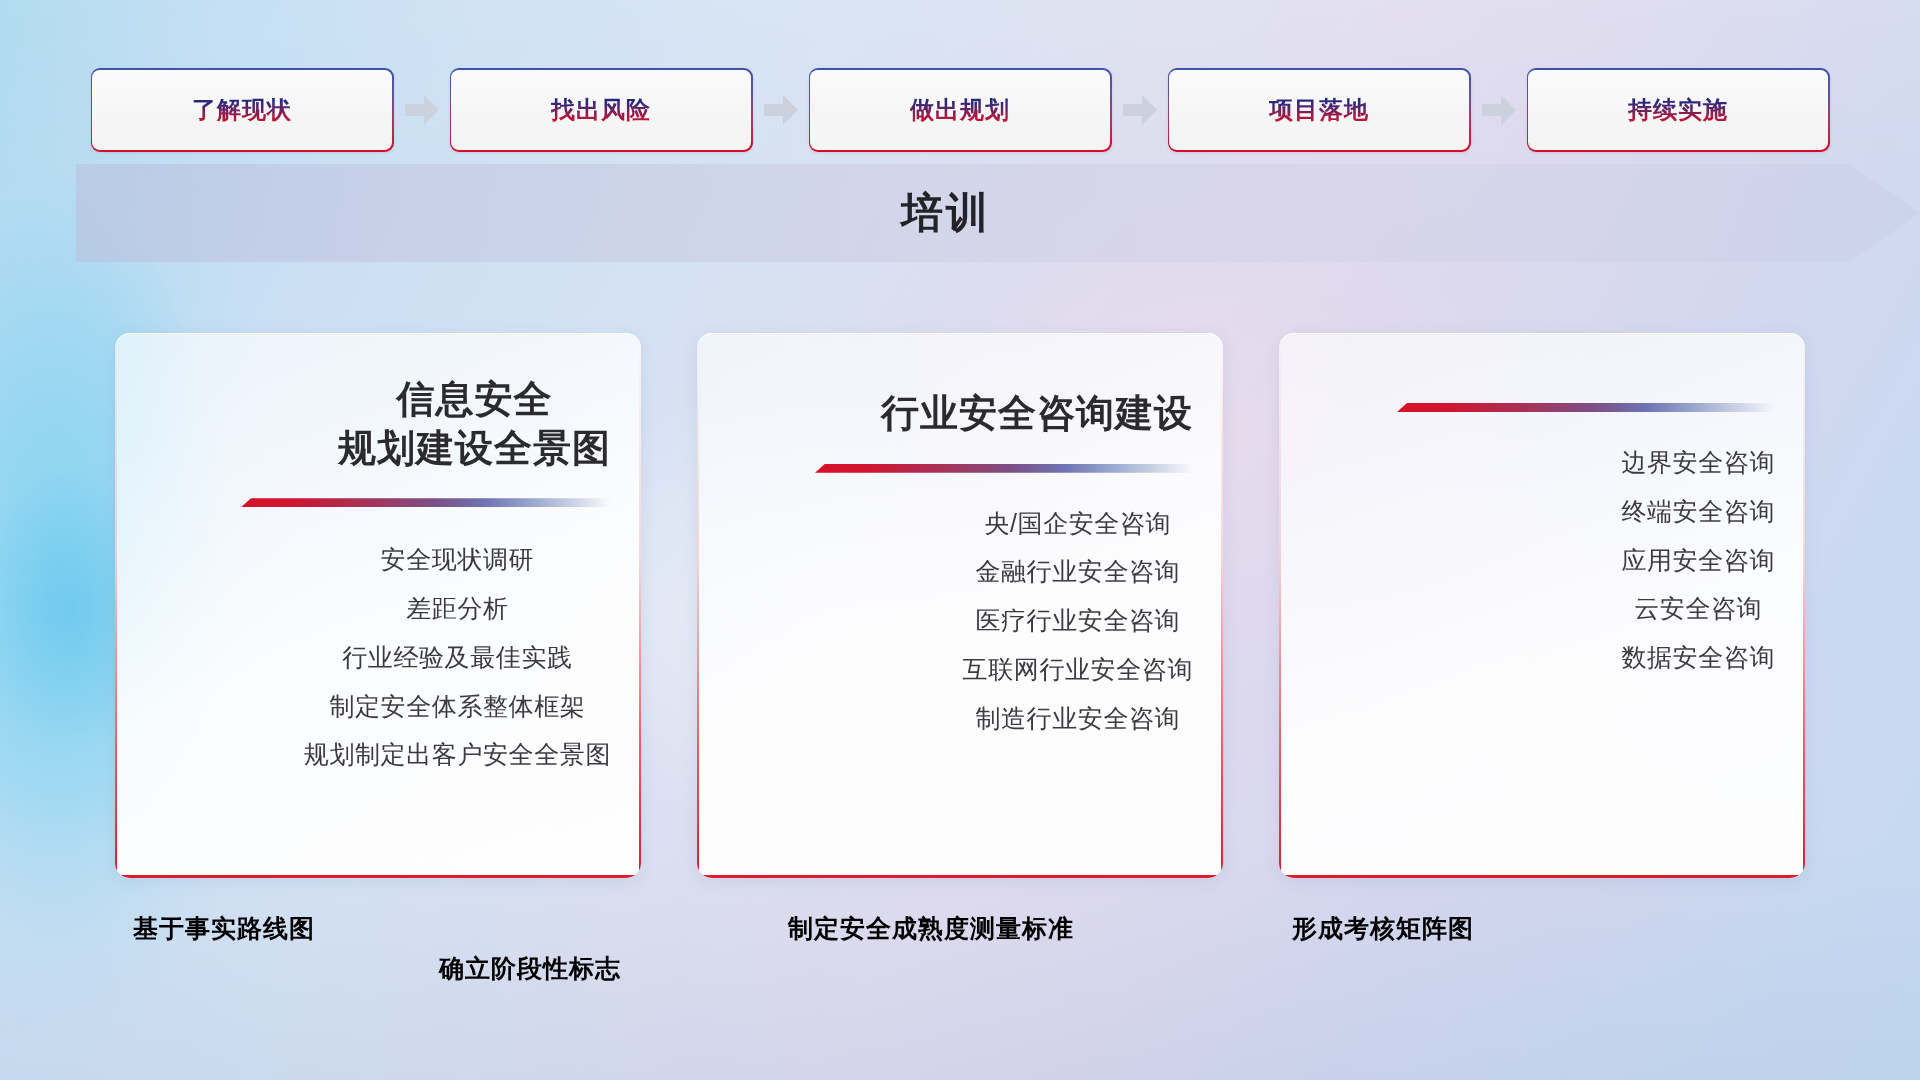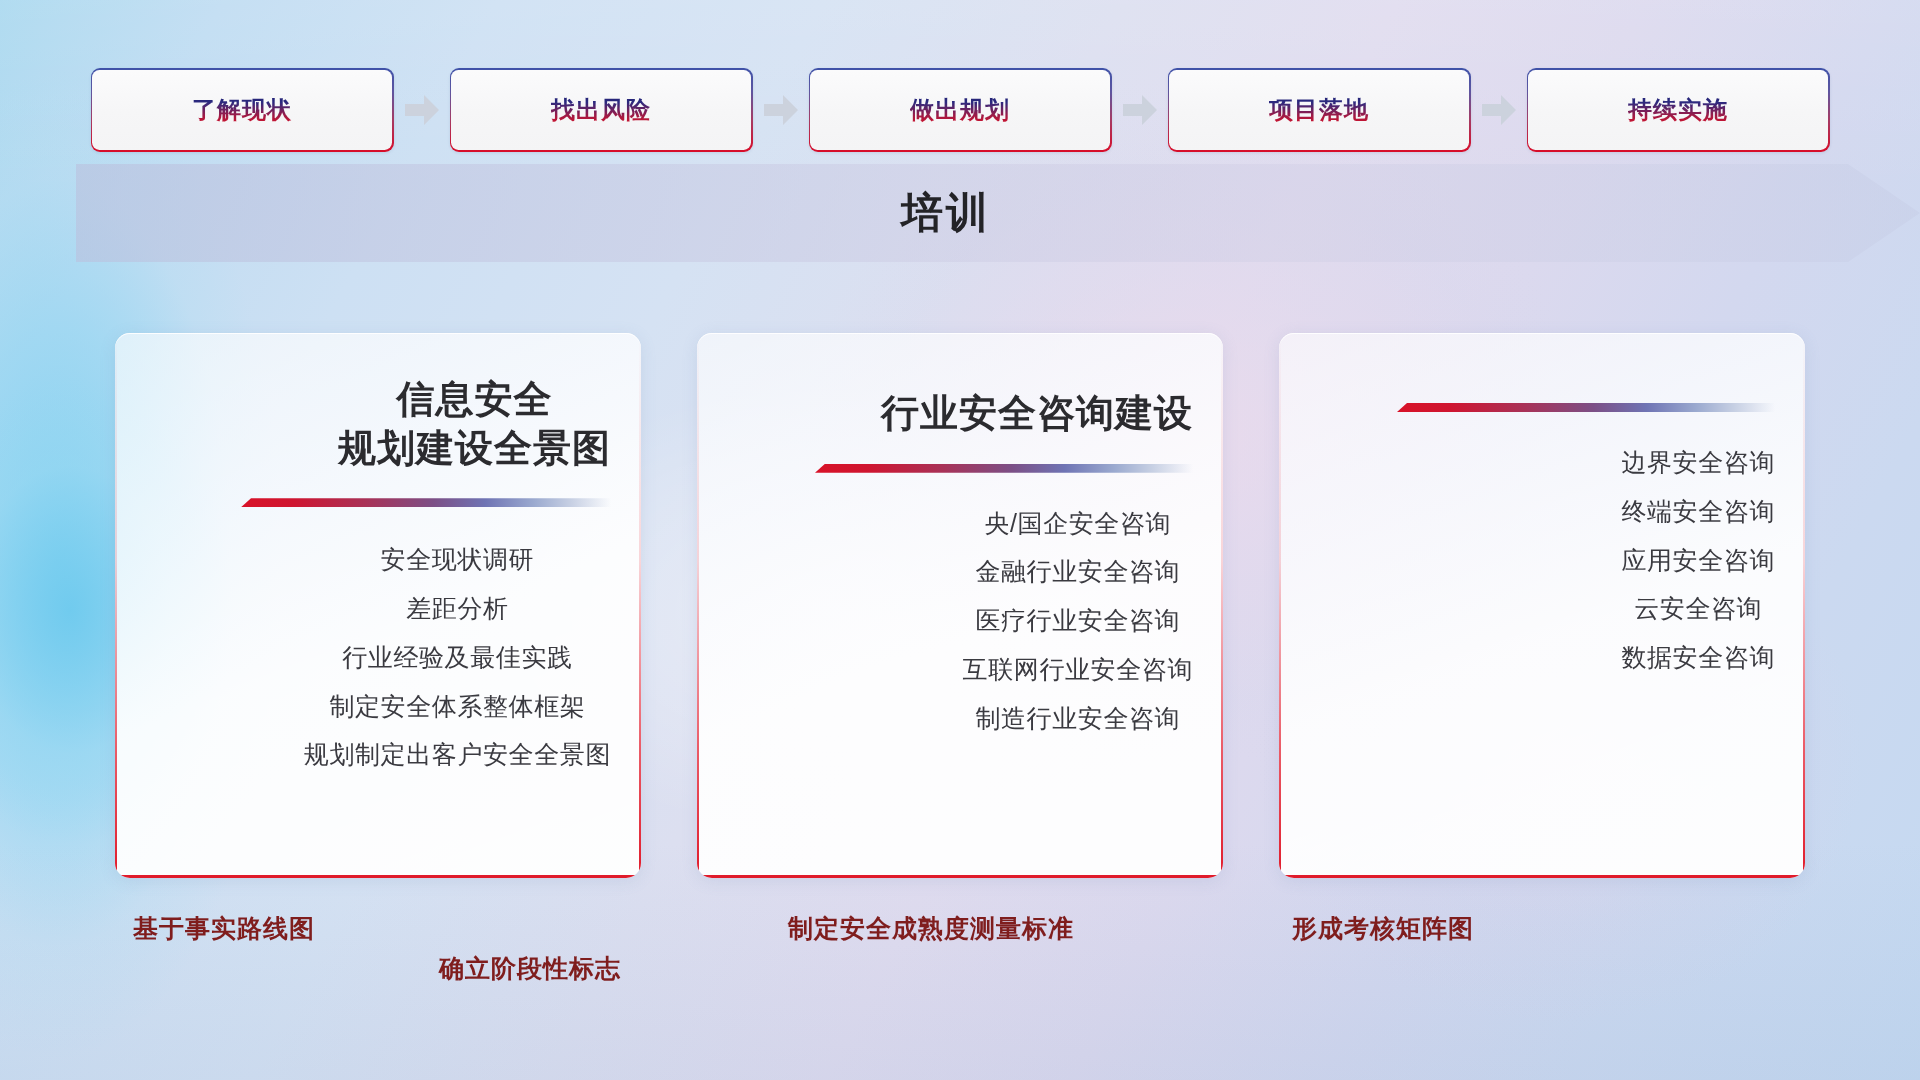--- a/index.html
+++ b/index.html
@@ -188,21 +188,21 @@
   .card-2 .divider, .card-3 .divider{ width:378px; }
   .card-2 .card-title, .card-3 .card-title{ margin-top:12px; }
   .card-2 .card-list, .card-3 .card-list{ margin-top:34px; }
 
   
   #footnotes{
     position:absolute; left:0; right:0; top:912px; height:52px;
   }
   .fn{
     position:absolute; top:0;
-    font-size:25px; font-weight:700; color:#7f1d1d; letter-spacing:1px;
+    font-size:25px; font-weight:700; color:#000000; letter-spacing:1px;
     white-space:nowrap;
   }
   .fn-0{ left:133px; }
   .fn-1{ left:439px;margin-top:40px; }
   .fn-2{ left:788px; }
   .fn-3{ left:1292px; }
 </style>
 </head>
 <body>
 

